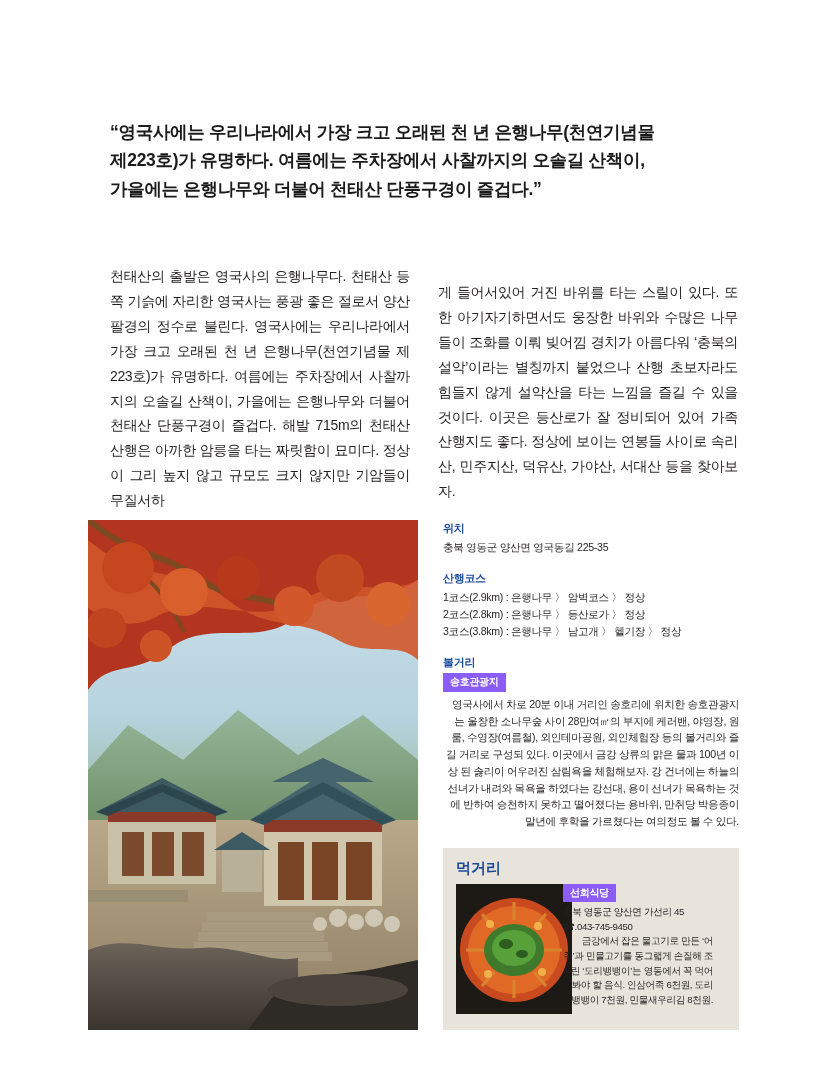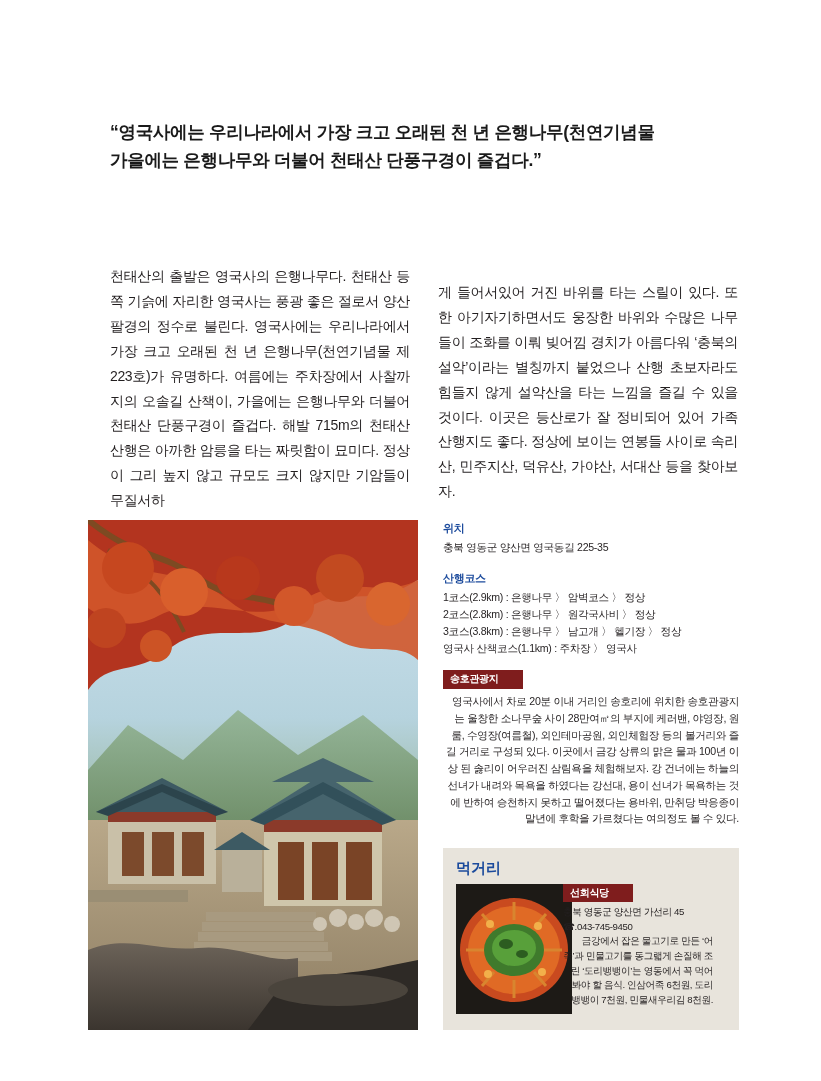--- a/index.html
+++ b/index.html
@@ -71,25 +71,25 @@
     font-weight: bold;
     color: #1b4a9c;
     font-size: 11px;
     margin-bottom: 2px;
   }
   .info .block { margin-bottom: 14px; }
   .info .line { white-space: nowrap; }
 
   .tag {
     display: inline-block;
-    background: #7f1d1d;
+    background: #8b5cf6;
     color: #ffffff;
     font-size: 10px;
     font-weight: bold;
-    padding: 1px 24px 2px 7px;
+    padding: 1px 7px 2px 7px;
     margin-bottom: 4px;
     letter-spacing: -0.3px;
   }
 
   .para { text-align: right; }
 
   
   .foodbox {
     position: absolute;
     left: 443px;
@@ -127,20 +127,21 @@
     color: #231f20;
   }
   .food-text .tag { margin-bottom: 3px; }
   .food-text .line { white-space: nowrap; }
 </style>
 </head>
 <body>
 
 <div class="quote">
   <div>“영국사에는 우리나라에서 가장 크고 오래된 천 년 은행나무(천연기념물</div>
+  <div>제223호)가 유명하다. 여름에는 주차장에서 사찰까지의 오솔길 산책이,</div>
   <div>가을에는 은행나무와 더불어 천태산 단풍구경이 즐겁다.”</div>
 </div>
 
 <div class="body-col col-left">천태산의 출발은 영국사의 은행나무다. 천태산 등쪽 기슭에 자리한 영국사는 풍광 좋은 절로서 양산팔경의 정수로 불린다. 영국사에는 우리나라에서 가장 크고 오래된 천 년 은행나무(천연기념물 제223호)가 유명하다. 여름에는 주차장에서 사찰까지의 오솔길 산책이, 가을에는 은행나무와 더불어 천태산 단풍구경이 즐겁다. 해발 715m의 천태산 산행은 아까한 암릉을 타는 짜릿함이 묘미다. 정상이 그리 높지 않고 규모도 크지 않지만 기암들이 무질서하</div>
 <div class="body-col col-right">게 들어서있어 거진 바위를 타는 스릴이 있다. 또한 아기자기하면서도 웅장한 바위와 수많은 나무들이 조화를 이뤄 빚어낌 경치가 아름다워 ‘충북의 설악’이라는 별칭까지 붙었으나 산행 초보자라도 힘들지 않게 설악산을 타는 느낌을 즐길 수 있을 것이다. 이곳은 등산로가 잘 정비되어 있어 가족 산행지도 좋다. 정상에 보이는 연봉들 사이로 속리산, 민주지산, 덕유산, 가야산, 서대산 등을 찾아보자.</div>
 
 <div class="photo">
   <svg viewBox="0 0 330 510" preserveAspectRatio="none">
     <defs>
       <linearGradient id="sky" x1="0" y1="0" x2="0" y2="1">
@@ -231,26 +232,26 @@
 <div class="info">
 
   <div class="block">
     <div class="sec-title">위치</div>
     <div class="line">충북 영동군 양산면 영국동길 225-35</div>
   </div>
 
   <div class="block">
     <div class="sec-title">산행코스</div>
     <div class="line">1코스(2.9km) : 은행나무 〉 암벽코스 〉 정상</div>
-    <div class="line">2코스(2.8km) : 은행나무 〉 원각국사비 〉 정상</div>
+    <div class="line">2코스(2.8km) : 은행나무 〉 등산로가 〉 정상</div>
     <div class="line">3코스(3.8km) : 은행나무 〉 남고개 〉 헬기장 〉 정상</div>
-    <div class="line">영국사 산책코스(1.1km) : 주차장 〉 영국사</div>
   </div>
 
   <div class="block">
+    <div class="sec-title">볼거리</div>
     <div><span class="tag">송호관광지</span></div>
     <div class="para">영국사에서 차로 20분 이내 거리인 송호리에 위치한 송호관광지는 울창한 소나무숲 사이 28만여㎡의 부지에 케러밴, 야영장, 원룸, 수영장(여름철), 외인테마공원, 외인체험장 등의 볼거리와 즐길 거리로 구성되 있다. 이곳에서 금강 상류의 맑은 물과 100년 이상 된 솛리이 어우러진 삼림욕을 체험해보자. 강 건너에는 하늘의 선녀가 내려와 목욕을 하였다는 강선대, 용이 선녀가 목욕하는 것에 반하여 승천하지 못하고 떨어졌다는 용바위, 만취당 박응종이 말년에 후학을 가르쳤다는 여의정도 볼 수 있다.</div>
   </div>
 
 </div>
 
 <div class="foodbox">
   <div class="fb-title">먹거리</div>
 
   <div class="food-photo">

